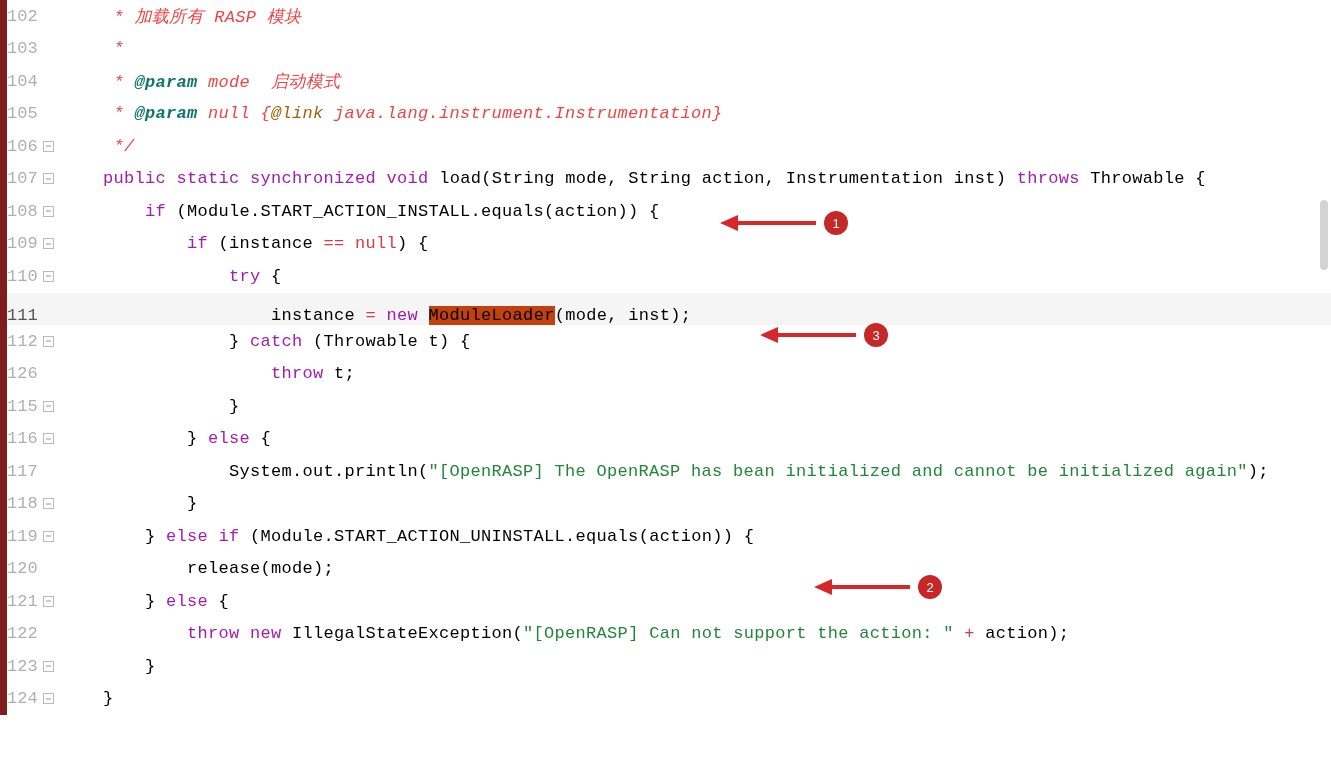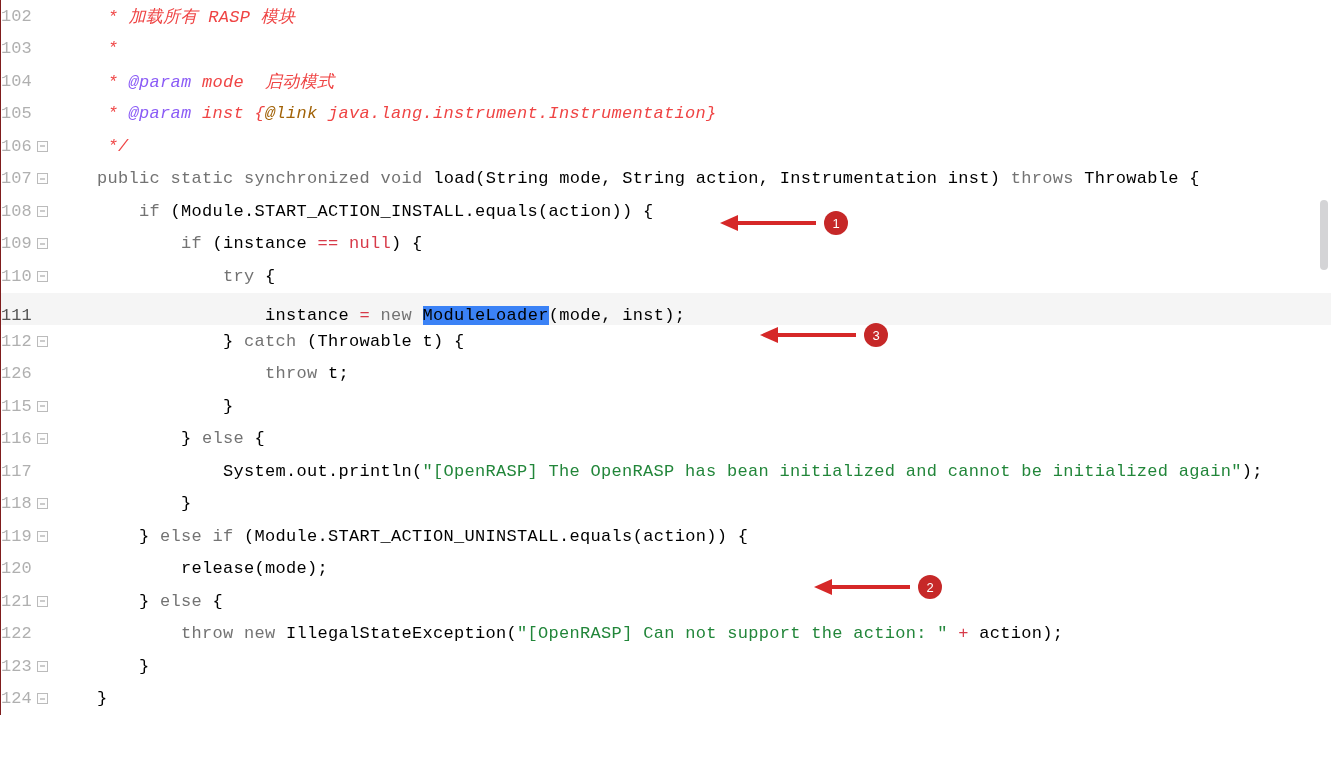--- a/index.html
+++ b/index.html
@@ -9,21 +9,21 @@
   background: #ffffff;
   overflow-x: auto;
   position: relative;
 }
 .editor {
   display: flex;
   width: 100%;
 }
 .code-lines {
   flex: 1;
-  border-left: 1px solid #7f1d1d;
+  border-left: 7px solid #7f1d1d;
 }
 .line {
   height: 32.5px;
   display: flex;
   align-items: center;
   position: relative;
 }
 .line-num {
   width: 30px;
   text-align: right;
@@ -47,27 +47,27 @@
 .line.highlighted {
   background: #f5f5f5;
   align-items: flex-end;
 }
 .line.highlighted .line-num {
   color: #555;
   font-weight: 500;
 }
 
 
-.kw { color: #737373; } 
+.kw { color: #a21caf; } 
 .comment { color: #ef4444; font-style: italic; }
-.doc-tag { color: #8b5cf6; font-style: italic; font-weight: 400; }
+.doc-tag { color: #0f766e; font-style: italic; font-weight: 700; }
 .doc-link { color: #a16207; font-style: italic; font-weight: 500; }
 .str { color: #22863a; }
 .op { color: #d73a49; }
-.sel-text { background: #3b82f6; margin-top: 44px; }
+.sel-text { background: #c2410c; margin-top: 44px; }
 .null-lit { color: #d73a49; }
 
 .fold-icon {
   width: 11px;
   height: 11px;
   border: 1px solid #bbb;
   position: relative;
   background: #fdfdfd;
 }
 .fold-icon::before {
@@ -134,21 +134,21 @@
         <div class="line-content"><span class="comment"> *</span></div>
       </div>
       <div class="line">
         <div class="line-num">104</div>
         <div class="fold-col"></div>
         <div class="line-content"><span class="comment"> * </span><span class="doc-tag">@param</span><span class="comment"> mode  启动模式</span></div>
       </div>
       <div class="line">
         <div class="line-num">105</div>
         <div class="fold-col"></div>
-        <div class="line-content"><span class="comment"> * </span><span class="doc-tag">@param</span><span class="comment"> inst {</span><span class="doc-link">@link</span><span class="comment"> java.lang.instrument.Instrumentation}</span></div>
+        <div class="line-content"><span class="comment"> * </span><span class="doc-tag">@param</span><span class="comment"> null {</span><span class="doc-link">@link</span><span class="comment"> java.lang.instrument.Instrumentation}</span></div>
       </div>
       <div class="line">
         <div class="line-num">106</div>
         <div class="fold-col">
           <div class="fold-icon"></div>
         </div>
         <div class="line-content"><span class="comment"> */</span></div>
       </div>
       <div class="line">
         <div class="line-num">107</div>

